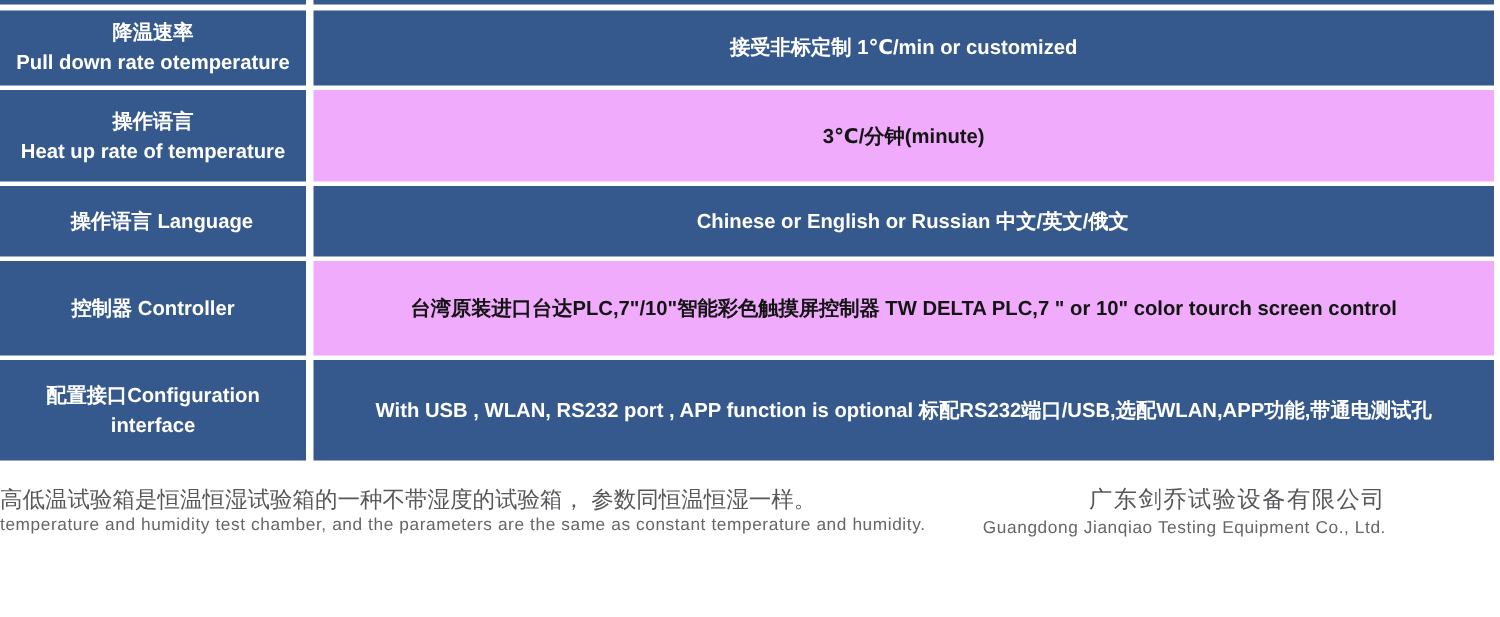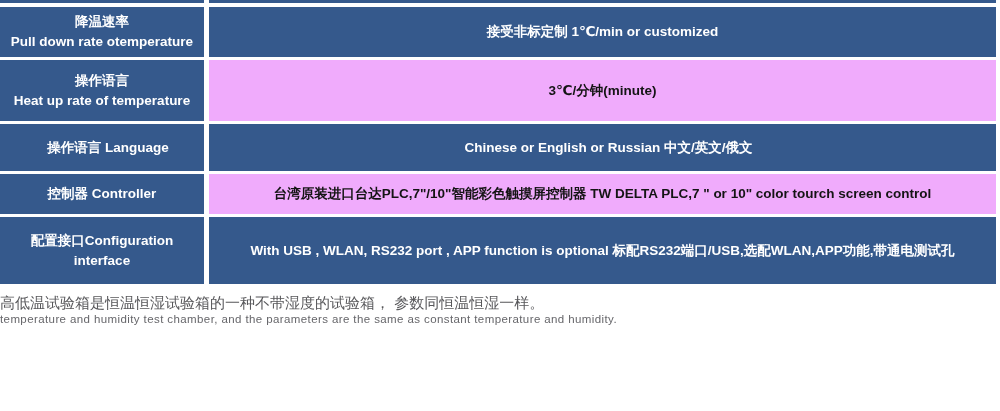--- a/index.html
+++ b/index.html
@@ -25,28 +25,28 @@
     display: flex; align-items: center; justify-content: center;
     font-weight: bold; font-size: 13.5px; white-space: nowrap;
     color: #ffffff; text-align: right;
   }
   .value-cell.white { background: #f0abfc; color: #141414; }
   .value-cell.blue  { background: #35598C; color: #ffffff; }
 
   .h-r1 { height: 50px; }
   .h-r2 { height: 61px; }
   .h-r3 { height: 47px; padding-left: 12px; }
-  .h-r4 { height: 40px; }
+  .h-r4 { height: 63px; }
   .h-r5 { height: 67px; }
   .h-r6 { height: 49px; }
 
   .lbl-line:empty { display: none; }
 
   .footer {
-    width: 928px; margin-top: 8px;
+    width: 928px; margin-top: 16px;
     display: flex; justify-content: space-between; align-items: flex-start;
   }
   .footer-left { color: #59595c; }
   .footer-left .zh { font-size: 15px; line-height: 21px; color: #57575a; }
   .footer-left .en { font-size: 11.5px; line-height: 13.5px; color: #66666a; letter-spacing: 0.4px; }
   .footer-right { text-align: right; padding-right: 4px; }
   .footer-right .zh { font-size: 15.5px; line-height: 22px; color: #57575a; letter-spacing: 1px; }
   .footer-right .en { font-size: 11.5px; line-height: 14px; color: #66666a; letter-spacing: 0.4px; }
 </style>
 </head>
@@ -106,13 +106,17 @@
   </div>
 
 
 </div>
 
 <div class="footer">
   <div class="footer-left">
     <div class="zh">高低温试验箱是恒温恒湿试验箱的一种不带湿度的试验箱， 参数同恒温恒湿一样。</div>
     <div class="en">temperature and humidity test chamber, and the parameters are the same as constant temperature and humidity.</div>
   </div>
+  <div class="footer-right">
+    <div class="zh">广东剑乔试验设备有限公司</div>
+    <div class="en">Guangdong Jianqiao Testing Equipment Co., Ltd.</div>
+  </div>
 </div>
 
 </body></html>

